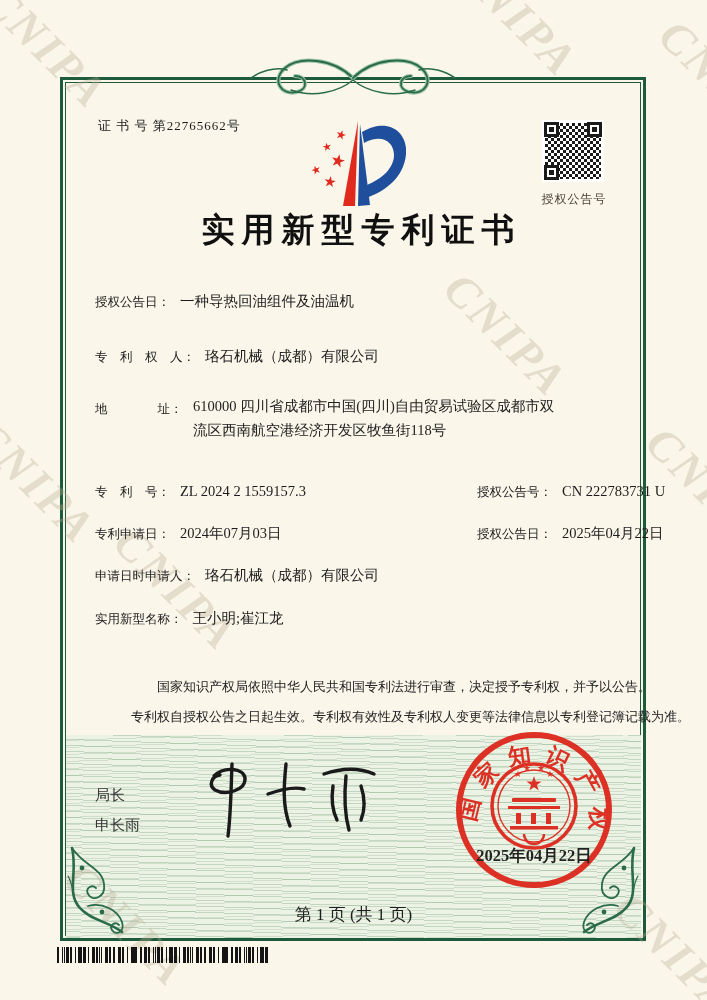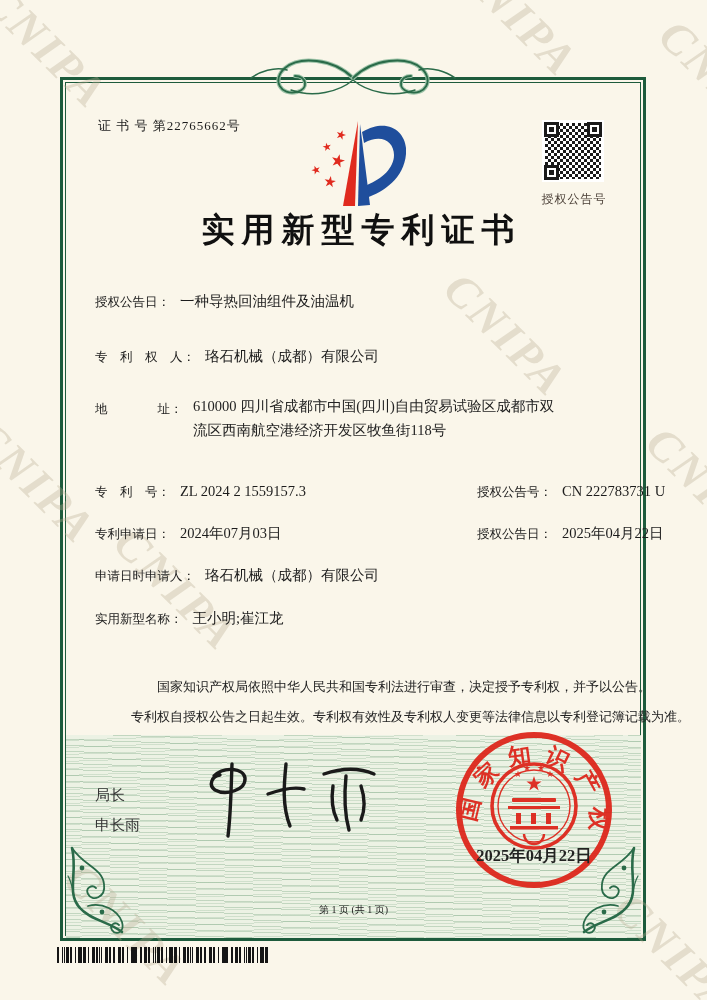--- a/index.html
+++ b/index.html
@@ -42,21 +42,21 @@
   .statement{position:absolute;left:88px;top:672px;width:534px;z-index:4;
              font-size:13px;line-height:30px;color:#222;margin-left:43px;}
   .statement div{white-space:nowrap;}
   
   .signer{position:absolute;left:95px;z-index:4;font-family:"Liberation Sans","DejaVu Sans",sans-serif;
           font-size:15px;font-weight:400;color:#333;}
   .sig-svg{position:absolute;left:198px;top:750px;z-index:4;}
   
   .seal{position:absolute;left:450px;top:726px;z-index:5;opacity:.93;}
   
-  .page-footer{position:absolute;left:0;right:0;top:903px;text-align:center;font-size:10px;color:#1e1e1e;z-index:4;}
+  .page-footer{position:absolute;left:0;right:0;top:903px;text-align:center;font-size:17px;color:#1e1e1e;z-index:4;}
   .barcode{position:absolute;left:57px;top:947px;width:213px;height:16px;z-index:4;
            background:
              repeating-linear-gradient(90deg,#151515 0 2px,transparent 2px 5px,#151515 5px 6px,transparent 6px 9px,#151515 9px 12px,transparent 12px 13px),
              repeating-linear-gradient(90deg,#151515 0 1px,transparent 1px 7px);}
 </style>
 </head>
 <body>
 
 <div class="page">
 

